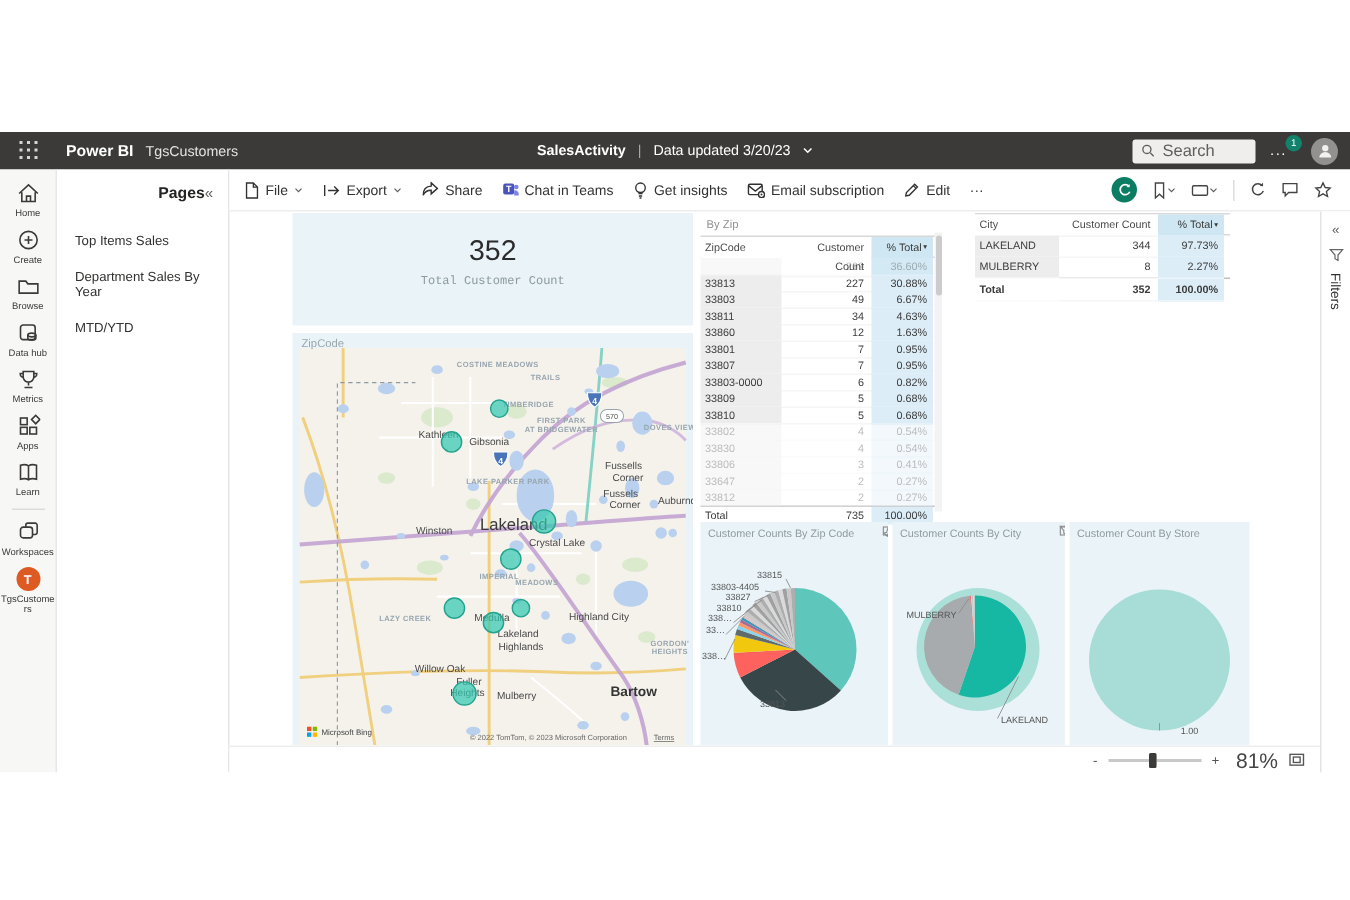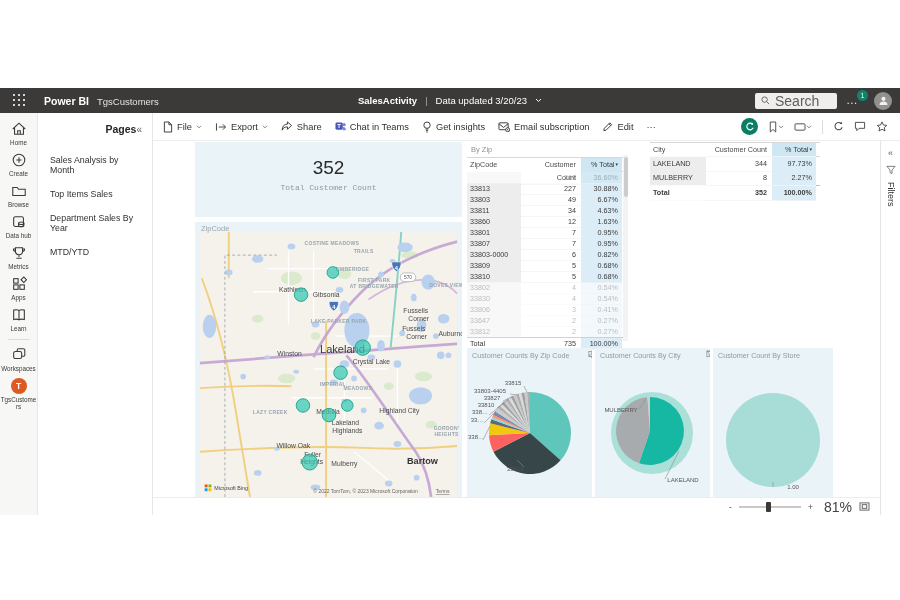--- a/index.html
+++ b/index.html
@@ -8,21 +8,21 @@
 
   
   .topbar{position:absolute;left:0;top:0;width:100%;height:25px;background:#3b3a39;color:#fff;}
   .waffle{position:absolute;left:13px;top:6px;width:13px;height:13px;display:grid;grid-template-columns:repeat(3,1fr);grid-template-rows:repeat(3,1fr);gap:2px;cursor:pointer;}
   .waffle i{width:2px;height:2px;background:#d6d6d6;}
   .brand{position:absolute;left:44px;top:7px;font-size:10.5px;font-weight:700;}
   .ws-name{position:absolute;left:97px;top:7.5px;font-size:9.5px;color:#e3e3e3;}
   .center-group{position:absolute;left:50%;top:7px;transform:translateX(-50%);display:flex;align-items:center;gap:8px;font-size:9.5px;white-space:nowrap;}
   .center-group .rep{font-weight:600;}
   .center-group .sep{color:#a9a9a9;}
-  .search-box{position:absolute;right:63px;top:4.5px;width:82px;height:16px;background:#efeeed;border-radius:2px;display:flex;align-items:center;gap:5px;padding:0 6px;box-sizing:border-box;color:#605e5c;font-size:14px;cursor:text;}
+  .search-box{position:absolute;right:63px;top:4.5px;width:82px;height:16px;background:#efeeed;border-radius:2px;display:flex;align-items:center;gap:5px;padding:0 6px;box-sizing:border-box;color:#605e5c;font-size:11px;cursor:text;}
   .more-dots{position:absolute;right:42px;top:7px;font-size:10px;letter-spacing:1px;cursor:pointer;}
   .notif-badge{position:absolute;right:32px;top:2px;width:11px;height:11px;border-radius:50%;background:#12826b;color:#fff;font-size:6.5px;display:flex;align-items:center;justify-content:center;}
   .avatar{position:absolute;right:8px;top:3.5px;width:18px;height:18px;border-radius:50%;background:#93918f;display:flex;align-items:center;justify-content:center;cursor:pointer;}
 
   
   .rail{position:absolute;left:0;top:25px;width:38px;height:402px;background:#f7f7f6;border-right:1px solid #e7e7e7;box-sizing:border-box;display:flex;flex-direction:column;align-items:center;padding-top:8px;}
   .rail-item{display:flex;flex-direction:column;align-items:center;margin-bottom:6.5px;cursor:pointer;}
   .rail-item svg{width:16px;height:16px;}
   .rail-label{font-size:6.3px;color:#3b3a39;margin-top:1.5px;text-align:center;width:36px;word-wrap:break-word;line-height:7px;}
   .rail-divider{width:22px;border-top:1px solid #dcdcdc;margin:1px 0 7px;}
@@ -205,21 +205,20 @@
       <div class="user-chip">T</div>
       <div class="rail-label">TgsCustomers</div>
     </div>
   </div>
 
   <div class="pages">
     <div class="pages-header">
       <span>Pages</span>
       <span class="collapse">«</span>
     </div>
-    <div class="page-item">Sales Analysis by Month</div>
     <div class="page-item">Top Items Sales</div>
     <div class="page-item">Department Sales By Year</div>
     <div class="page-item">MTD/YTD</div>
   </div>
 
   <div class="toolbar">
     <div class="tb-item">
       <svg width="10" height="12" viewBox="0 0 11 13">
           <path d="M1.5,1 h5 l3,3 v8 h-8 z M6.5,1 v3 h3" stroke="#323130" fill="none"></path>
         </svg>

